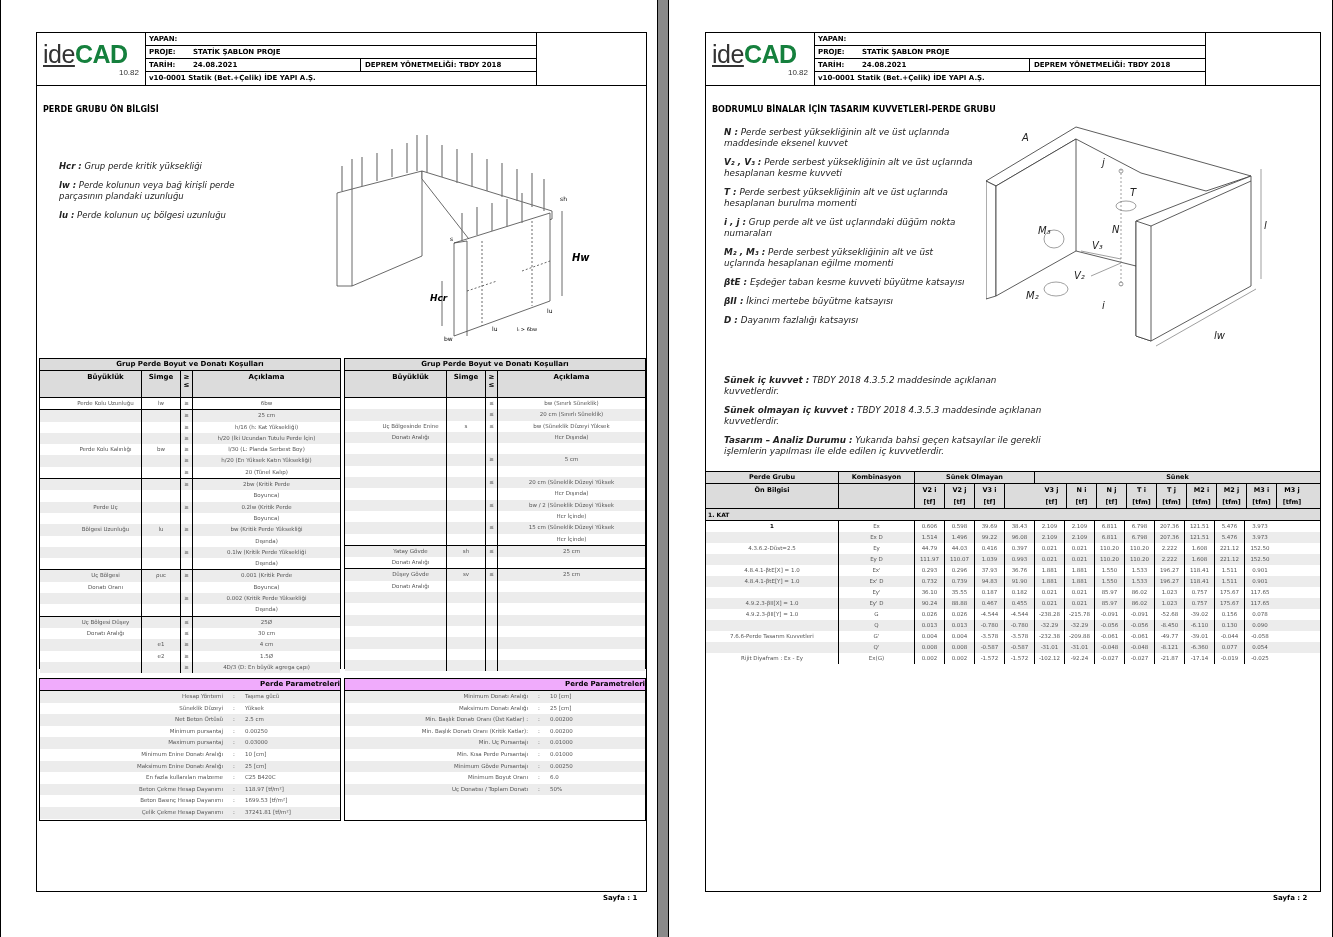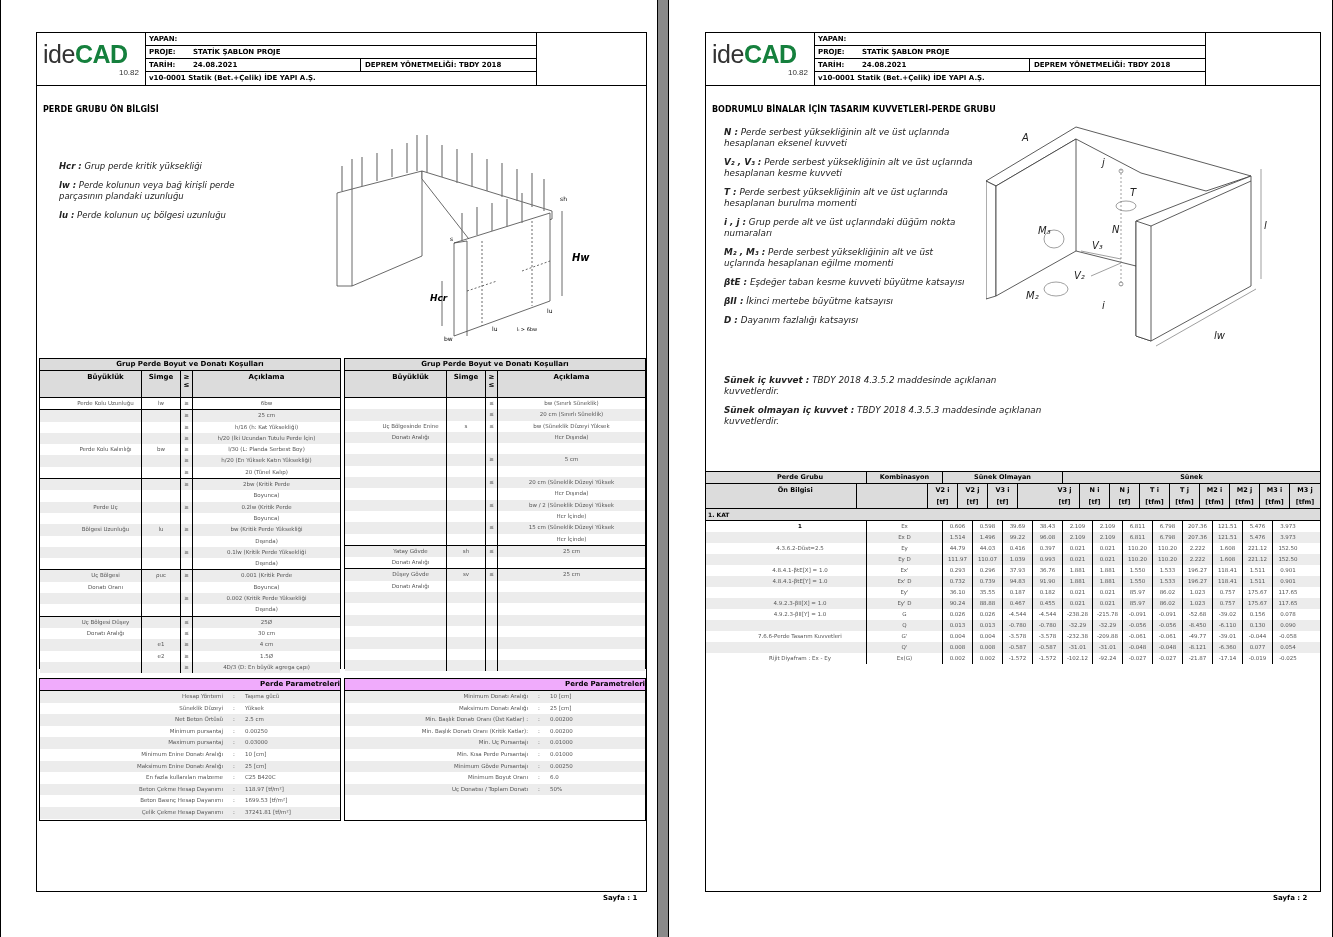--- a/index.html
+++ b/index.html
@@ -6,21 +6,21 @@
   body{width:1333px;height:937px;background:#a0a0a0;position:relative;overflow:hidden;font-family:"DejaVu Sans",sans-serif;color:#000;}
   .page{position:absolute;top:0;width:658px;height:937px;background:#fff;border-left:1px solid #000;border-right:1px solid #000;box-sizing:border-box;}
   #page1{left:0;}
   #page2{left:668px;width:665px;}
   .gap{position:absolute;left:658px;top:0;width:10px;height:937px;background:#8a8a8a;}
   .frame{position:absolute;left:35px;top:32px;width:611px;height:860px;border:1px solid #000;box-sizing:border-box;}
   #page2 .frame{left:36px;width:616px;}
   .hdr{position:absolute;left:0;top:0;right:0;height:52px;border-bottom:1px solid #000;}
   .logo{position:absolute;left:0;top:0;width:108px;height:52px;border-right:1px solid #000;}
   .logo .brand{position:absolute;left:6px;top:6px;font-size:25px;letter-spacing:-0.5px;line-height:30px;}
-  .logo .brand .ide{color:#333;font-weight:normal;font-family:"Liberation Sans",sans-serif;}
+  .logo .brand .ide{color:#333;font-weight:normal;font-family:"Liberation Sans",sans-serif;text-decoration:underline;}
   .logo .brand .cad{color:#15803d;font-weight:bold;font-family:"Liberation Sans",sans-serif;}
   .logo .ver{position:absolute;right:6px;top:35px;font-size:8px;color:#333;font-family:"Liberation Sans",sans-serif;}
   .hrow{position:absolute;left:108px;height:13px;border-bottom:1px solid #000;font-size:7px;font-weight:bold;line-height:13px;box-sizing:border-box;}
   .hrow span{position:absolute;top:0;}
   .hr1{top:0;width:391px;}
   .hr2{top:13px;width:391px;}
   .hr3{top:26px;width:391px;}
   .hr4{top:39px;width:391px;border-bottom:none;}
   .hdr .rightbox{position:absolute;left:499px;top:0;right:0;height:52px;border-left:1px solid #000;}
   .hr3 .divv{position:absolute;left:215px;top:0;width:1px;height:13px;background:#000;}
@@ -47,21 +47,21 @@
   .params .c{width:22px;text-align:center;}
   .params .v{flex:1;}
   .sayfa{position:absolute;font-size:7px;font-weight:bold;}
   .diagram{position:absolute;}
   .ftbl{position:absolute;left:0;top:438px;width:100%;font-size:5.5px;color:#555;border-top:1px solid #000;}
   .ftbl .hrow2{display:flex;font-weight:bold;font-size:6.5px;color:#000;background:#dcdcdc;}
   .ftbl .cell{box-sizing:border-box;border-right:1px solid #000;text-align:center;}
   .ftbl .drow{display:flex;height:11px;line-height:11px;}
   .ftbl .drow:nth-child(even){background:#ececec;}
   .ftbl .drow .cell{border-right:1px solid #000;}
-  .fc1{width:133px;margin-left:28px;}.fc2{width:76px;}.fn{width:30px;}
+  .fc1{width:133px;}.fc2{width:76px;}.fn{width:30px;}
 </style>
 </head>
 <body>
 
 <div class="gap"></div>
 
 <div class="page" id="page1">
   <div class="frame">
     <div class="hdr">
       <div class="logo">
@@ -591,32 +591,33 @@
         </div>
       <div class="hrow hr4">
           <span style="left:4px">v10-0001 Statik (Bet.+Çelik) İDE YAPI A.Ş.</span>
         </div>
       <div class="rightbox"></div>
     </div>
 
     <div class="sec-title" style="left:6px;top:72px;">BODRUMLU BİNALAR İÇİN TASARIM KUVVETLERİ-PERDE GRUBU</div>
 
     <div class="defs" style="left:18px;top:94px;width:250px;font-size:8.8px;">
-      <p><b>N :</b><span> Perde serbest yüksekliğinin alt ve üst uçlarında hesaplanan eksenel kuvveti</span></p>
+      <p><b>N :</b><span> Perde serbest yüksekliğinin alt ve üst uçlarında maddesinde eksenel kuvvet</span></p>
       <p><b>V₂ , V₃ :</b><span> Perde serbest yüksekliğinin alt ve üst uçlarında hesaplanan kesme kuvveti</span></p>
       <p><b>T :</b><span> Perde serbest yüksekliğinin alt ve üst uçlarında hesaplanan burulma momenti</span></p>
       <p><b>i , j :</b><span> Grup perde alt ve üst uçlarındaki düğüm nokta numaraları</span></p>
       <p><b>M₂ , M₃ :</b><span> Perde serbest yüksekliğinin alt ve üst uçlarında hesaplanan eğilme momenti</span></p>
       <p><b>βtE :</b><span> Eşdeğer taban kesme kuvveti büyütme katsayısı</span></p>
       <p><b>βII :</b><span> İkinci mertebe büyütme katsayısı</span></p>
       <p><b>D :</b><span> Dayanım fazlalığı katsayısı</span></p>
     </div>
     <div class="defs" style="left:18px;top:342px;width:330px;font-size:8.8px;">
       <p><b>Sünek iç kuvvet :</b><span> TBDY 2018 4.3.5.2 maddesinde açıklanan kuvvetlerdir.</span></p>
       <p><b>Sünek olmayan iç kuvvet :</b><span> TBDY 2018 4.3.5.3 maddesinde açıklanan kuvvetlerdir.</span></p>
+      <p><b>Tasarım – Analiz Durumu :</b><span> Yukarıda bahsi geçen katsayılar ile gerekli işlemlerin yapılması ile elde edilen iç kuvvetlerdir.</span></p>
     </div>
 
     <svg class="diagram" style="left:280px;top:88px;" width="310" height="235" viewBox="0 0 310 235">
       <g stroke="#333" fill="#fff" stroke-width="0.8">
         <polygon points="0,60 90,6 265,55 220,70 155,52 90,18 10,65"></polygon>
         <polygon points="0,60 10,65 10,175 0,178"></polygon>
         <polygon points="10,65 90,18 90,130 10,175"></polygon>
         <line x1="90" y1="130" x2="150" y2="145" fill="none"></line>
         <polygon points="150,100 265,55 265,165 165,220 150,215"></polygon>
         <polygon points="150,100 165,105 165,220 150,215"></polygon>

